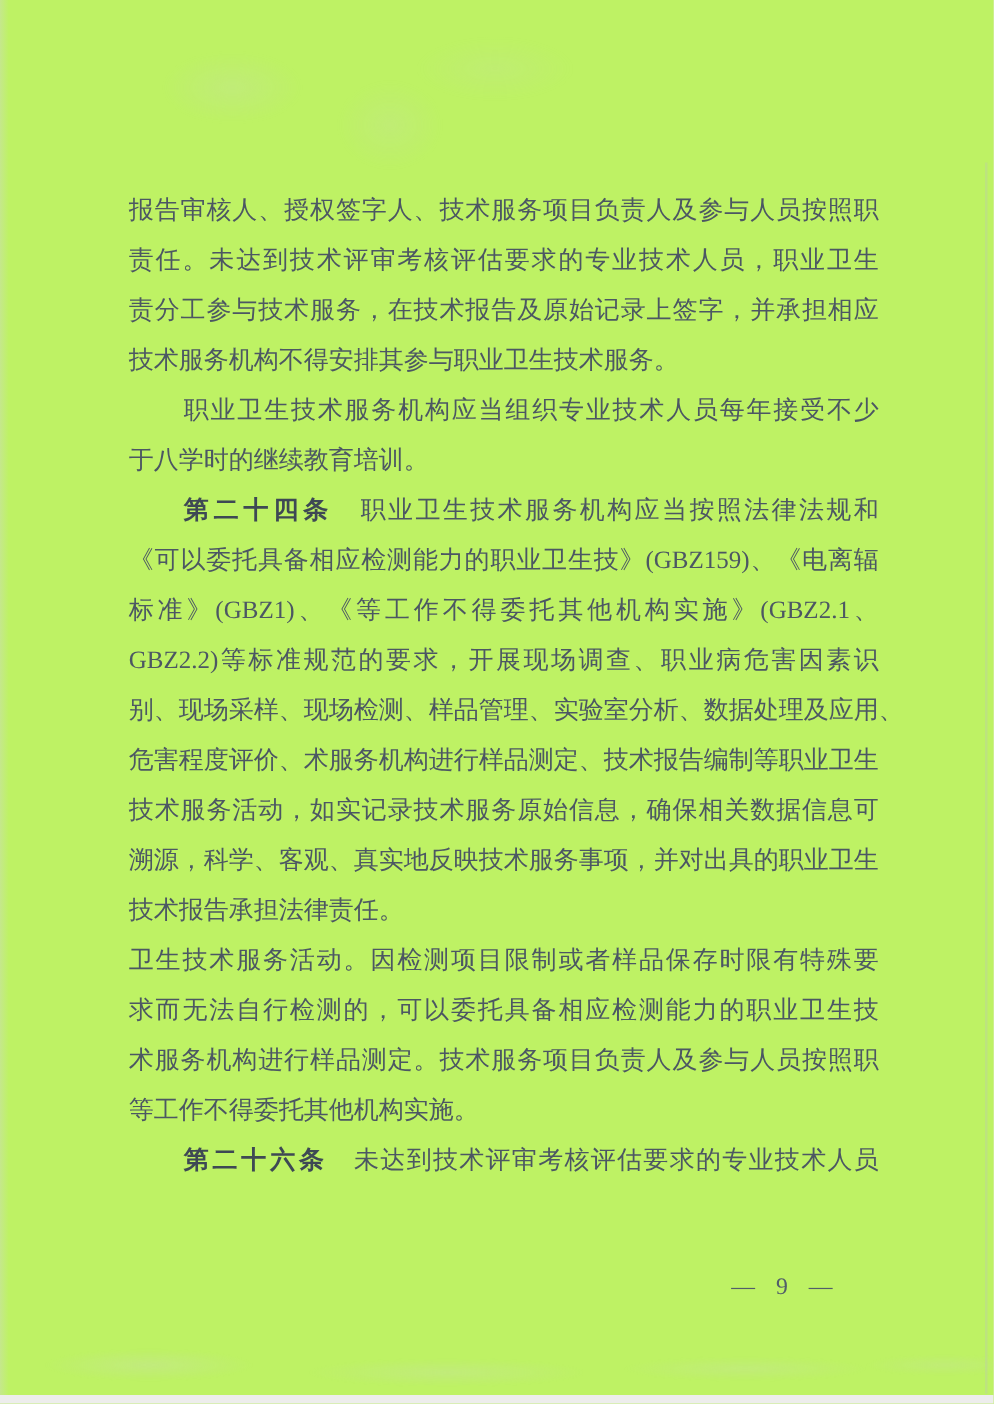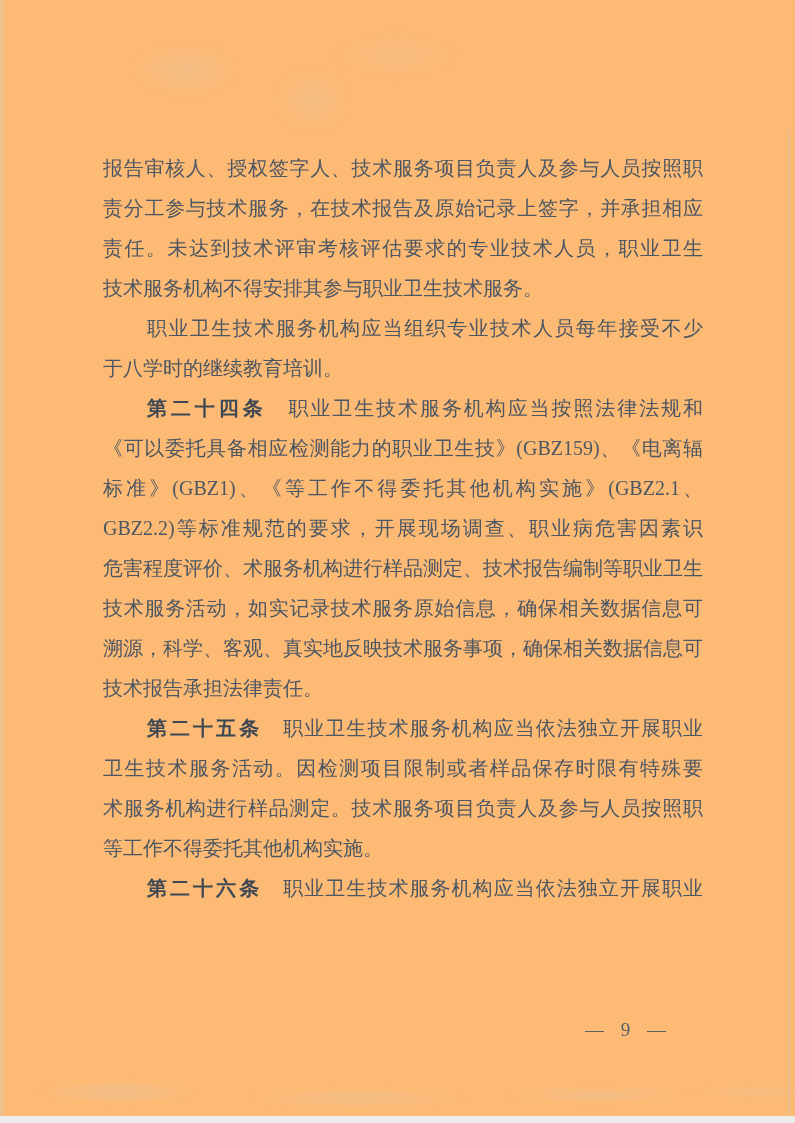--- a/index.html
+++ b/index.html
@@ -8,21 +8,21 @@
   }
   body {
     font-family: "Liberation Serif", "DejaVu Serif", serif;
     background: #e9e9e9;
   }
   .page {
     position: relative;
     width: 795px;
     height: 1123px;
     margin: 0 auto;
-    background: #fdba74;
+    background: #bef264;
     overflow: hidden;
   }
   
   .artifact { position: absolute; pointer-events: none; }
   .art-top-blob {
     left: 60px; top: 10px; width: 420px; height: 150px;
     background:
       radial-gradient(ellipse 80px 40px at 30% 40%, rgba(205,210,214,0.18), transparent 70%),
       radial-gradient(ellipse 60px 50px at 60% 60%, rgba(205,210,214,0.15), transparent 70%),
       radial-gradient(ellipse 90px 35px at 80% 30%, rgba(205,210,214,0.12), transparent 70%);
@@ -96,34 +96,35 @@
 
 <div class="page">
   <div class="artifact art-top-blob"></div>
   <div class="artifact art-bottom-strip"></div>
   <div class="artifact art-right-line"></div>
   <div class="artifact art-left-edge"></div>
   <div class="artifact art-bottom-edge"></div>
 
   <main class="text-block">
       <div class="line">报告审核人、授权签字人、技术服务项目负责人及参与人员按照职</div>
+      <div class="line">责任。未达到技术评审考核评估要求的专业技术人员，职业卫生</div>
       <div class="line">责分工参与技术服务，在技术报告及原始记录上签字，并承担相应</div>
-      <div class="line">责任。未达到技术评审考核评估要求的专业技术人员，职业卫生</div>
       <div class="line end">技术服务机构不得安排其参与职业卫生技术服务。</div>
       <div class="line indent">职业卫生技术服务机构应当组织专业技术人员每年接受不少</div>
       <div class="line end">于八学时的继续教育培训。</div>
       <div class="line indent"><span class="head">第二十四条</span><span class="headgap"></span><span>职业卫生技术服务机构应当按照法律法规和</span></div>
       <div class="line">《可以委托具备相应检测能力的职业卫生技》(GBZ159)、《电离辐</div>
       <div class="line">标准》(GBZ1)、《等工作不得委托其他机构实施》(GBZ2.1、</div>
       <div class="line">GBZ2.2)等标准规范的要求，开展现场调查、职业病危害因素识</div>
+      <div class="line">别、现场采样、现场检测、样品管理、实验室分析、数据处理及应用、</div>
       <div class="line">危害程度评价、术服务机构进行样品测定、技术报告编制等职业卫生</div>
       <div class="line">技术服务活动，如实记录技术服务原始信息，确保相关数据信息可</div>
-      <div class="line">溯源，科学、客观、真实地反映技术服务事项，确保相关数据信息可</div>
+      <div class="line">溯源，科学、客观、真实地反映技术服务事项，并对出具的职业卫生</div>
       <div class="line end">技术报告承担法律责任。</div>
-      <div class="line indent"><span class="head">第二十五条</span><span class="headgap"></span><span>职业卫生技术服务机构应当依法独立开展职业</span></div>
       <div class="line">卫生技术服务活动。因检测项目限制或者样品保存时限有特殊要</div>
+      <div class="line">求而无法自行检测的，可以委托具备相应检测能力的职业卫生技</div>
       <div class="line">术服务机构进行样品测定。技术服务项目负责人及参与人员按照职</div>
       <div class="line end">等工作不得委托其他机构实施。</div>
-      <div class="line indent"><span class="head">第二十六条</span><span class="headgap"></span><span>职业卫生技术服务机构应当依法独立开展职业</span></div>
+      <div class="line indent"><span class="head">第二十六条</span><span class="headgap"></span><span>未达到技术评审考核评估要求的专业技术人员</span></div>
     </main>
 
   <div class="page-number">— 9 —</div>
 </div>
 
 </body></html>

